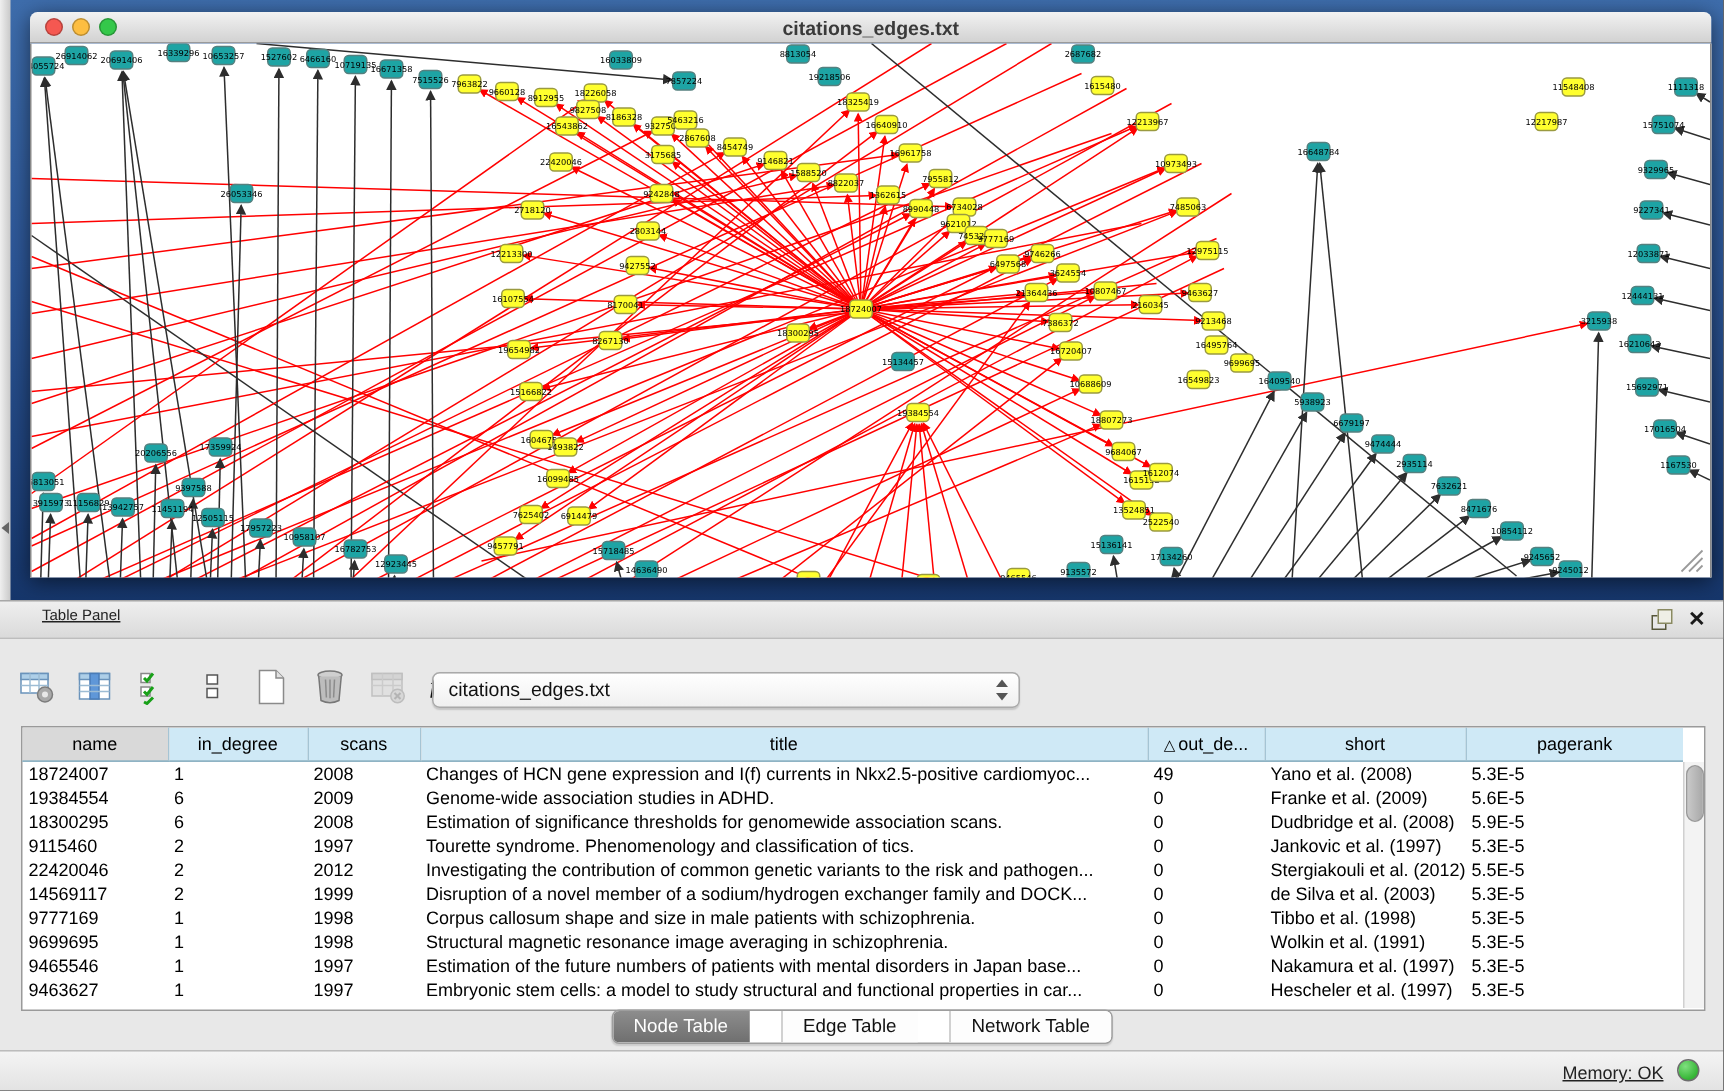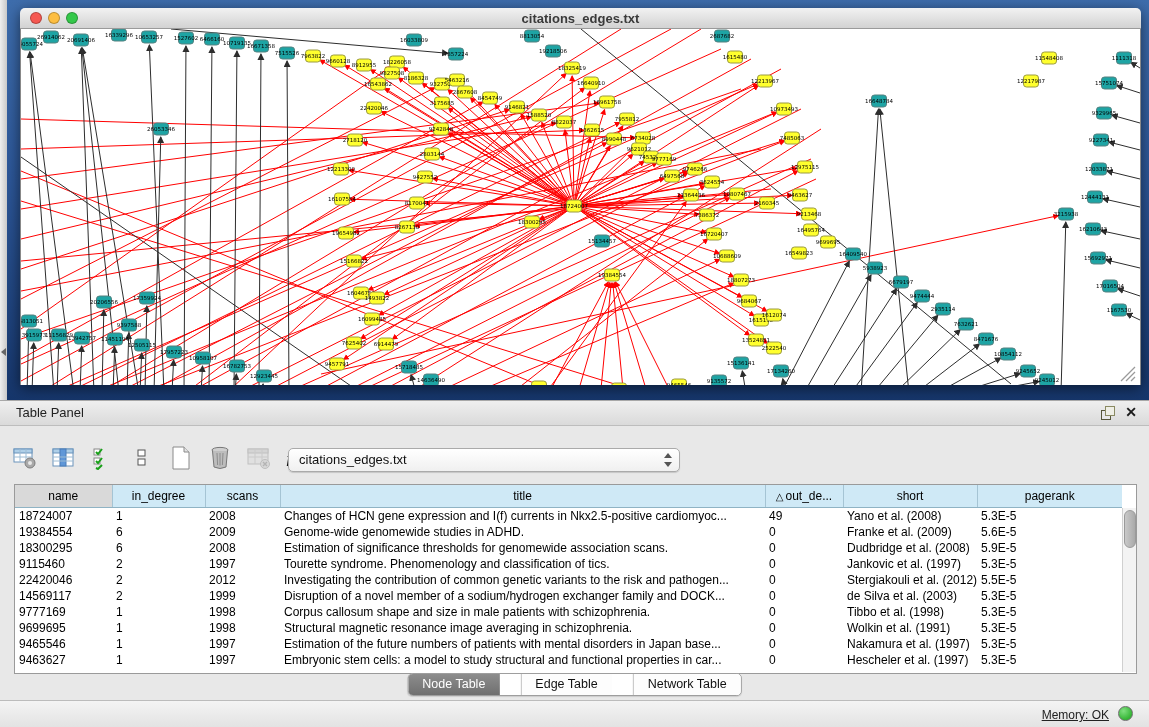--- a/index.html
+++ b/index.html
@@ -25,21 +25,21 @@
       border:1px solid rgba(0,0,0,.25);box-sizing:border-box;}
   .canvas-wrap{position:absolute;left:0;top:21px;width:1119px;height:356px;
                background:#fff;border-left:1px solid #888;border-right:1px solid #888;}
   svg text.nlab{font-family:"DejaVu Sans",sans-serif;font-size:5.5px;fill:#000;}
 
   
   .table-panel{position:absolute;left:0;top:400px;width:1149px;height:300px;background:#e8e8e8;}
   .panel-head{position:absolute;left:0;top:0;width:100%;height:24px;
               background:linear-gradient(180deg,#efefef,#dadada);
               border-top:1px solid #a8a8a8;border-bottom:1px solid #bdbdbd;}
-  .panel-head .ptitle{position:absolute;left:16px;top:4px;font-size:13px;color:#222;}
+  .panel-head .ptitle{position:absolute;left:28px;top:4px;font-size:10px;color:#222;text-decoration:underline;}
   .float-ic{position:absolute;right:34px;top:5px;width:14px;height:14px;}
   .float-ic .sq1{position:absolute;left:0;top:4px;width:8px;height:8px;border:1px solid #56563a;background:#e8e8e8;}
   .float-ic .sq2{position:absolute;left:4px;top:0;width:8px;height:8px;border:1px solid #8a8a62;background:#efefe6;}
   .close-ic{position:absolute;right:12px;top:3px;font-size:14px;font-weight:bold;color:#1a1a1a;line-height:16px;}
 
   .toolbar{position:absolute;left:10px;top:40px;height:36px;display:flex;align-items:center;gap:9px;}
   .tbtn{width:30px;height:30px;display:flex;align-items:center;justify-content:center;}
   .fx{font-family:"Liberation Serif",serif;font-style:italic;font-weight:bold;font-size:15px;color:#111;}
   .chooser{position:absolute;left:288px;top:48px;width:390px;height:22px;background:linear-gradient(180deg,#ffffff,#f0f0f0);
            border:1px solid #aaa;border-radius:5px;box-shadow:0 1px 1px rgba(0,0,0,.15);}
@@ -662,21 +662,21 @@
               <td>2008</td>
               <td>Changes of HCN gene expression and I(f) currents in Nkx2.5-positive cardiomyoc...</td>
               <td>49</td>
               <td>Yano et al. (2008)</td>
               <td>5.3E-5</td>
             </tr>
             <tr>
               <td>19384554</td>
               <td>6</td>
               <td>2009</td>
-              <td>Genome-wide genomewide studies in ADHD.</td>
+              <td>Genome-wide association studies in ADHD.</td>
               <td>0</td>
               <td>Franke et al. (2009)</td>
               <td>5.6E-5</td>
             </tr>
             <tr>
               <td>18300295</td>
               <td>6</td>
               <td>2008</td>
               <td>Estimation of significance thresholds for genomewide association scans.</td>
               <td>0</td>

